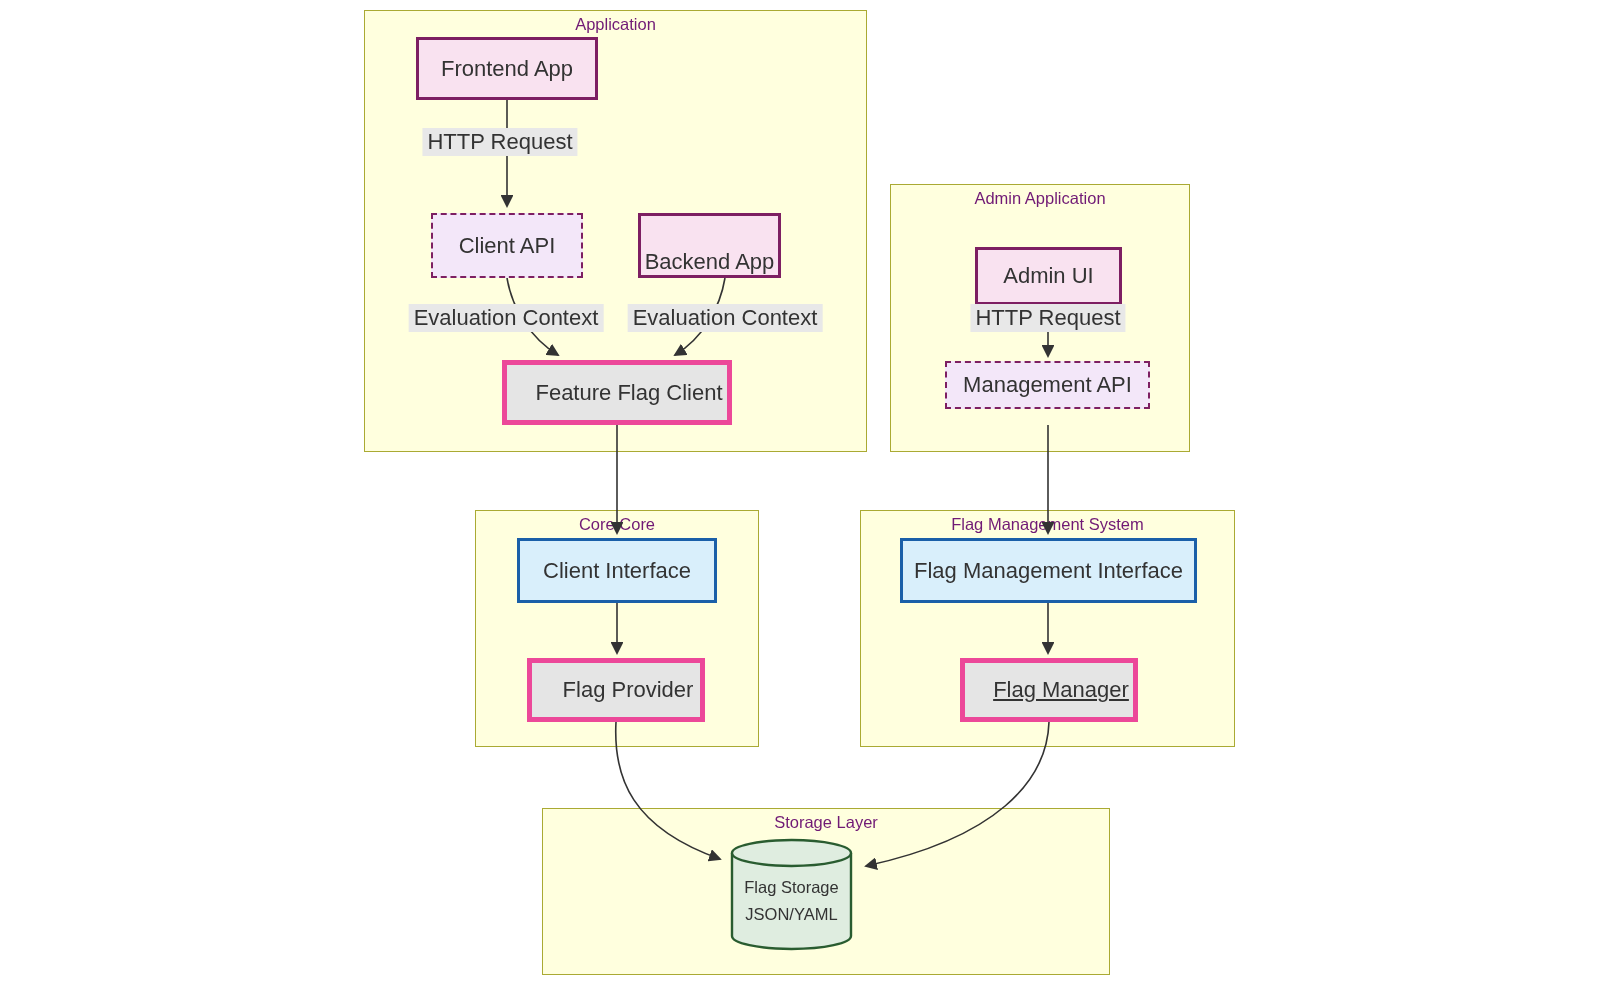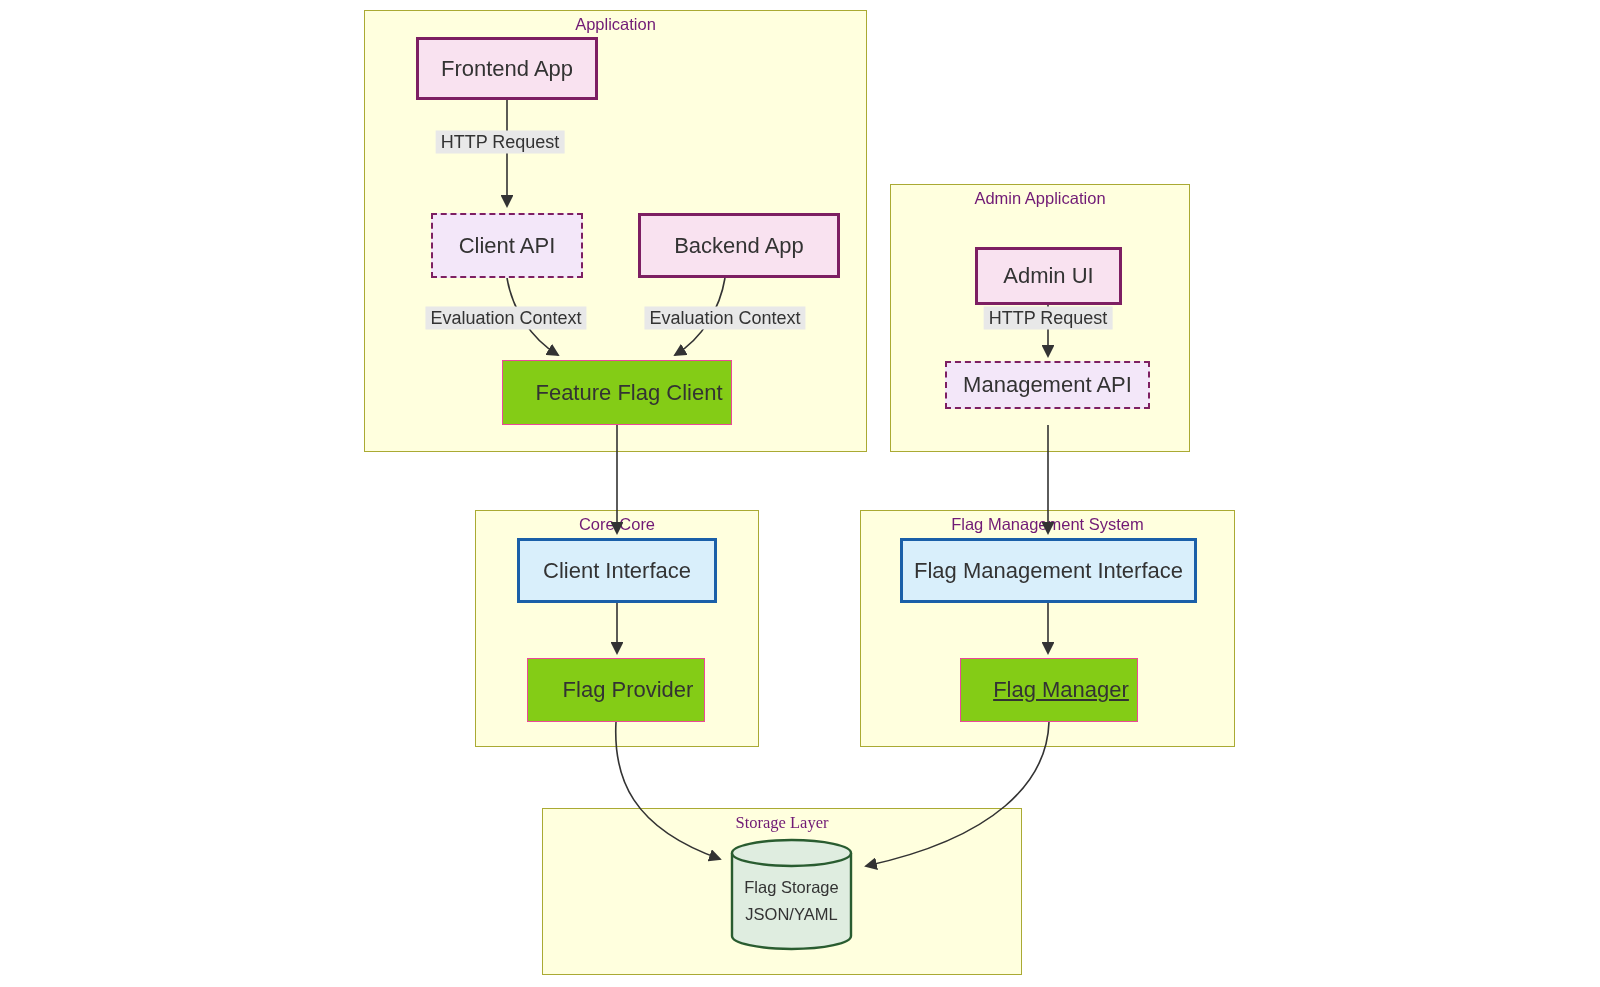--- a/index.html
+++ b/index.html
@@ -14,26 +14,26 @@
   .cluster-title{
     position:absolute;top:4px;left:0;width:100%;text-align:center;
     font-size:16.5px;font-weight:400;color:#701a75;white-space:nowrap;
   }
   .node{
     position:absolute;box-sizing:border-box;display:flex;align-items:center;justify-content:center;
     font-size:22px;color:#333;text-align:center;white-space:nowrap;z-index:30;
   }
   .node.pink   {background:#f9e2f0;border:3px solid #7d1f62;}
   .node.lav    {background:#f3e7f9;border:2.5px dashed #7d1f62;}
-  .node.orange {background:#84cc16;border:1px solid #ec4899;padding-left:24px;}
+  .node.orange {background:#e5e5e5;border:5px solid #ec4899;padding-left:24px;}
   .node.blue   {background:#d9effb;border:3px solid #1a5fa8;}
   .edges{position:absolute;left:0;top:0;width:1600px;height:987px;z-index:20;pointer-events:none;}
   .edge-label{
     position:absolute;transform:translate(-50%,-50%);background:#e8e8e8;
-    padding:1px 5px;font-size:18px;color:#333;white-space:nowrap;z-index:40;
+    padding:1px 5px;font-size:22px;color:#333;white-space:nowrap;z-index:40;
   }
   .cylinder{
     position:absolute;left:730px;top:838px;width:123px;height:114px;z-index:30;
   }
   .cylinder svg{position:absolute;left:0;top:0;}
   .cyl-text{
     position:absolute;left:0;top:36px;width:100%;text-align:center;
     font-size:16.5px;line-height:27px;color:#333;
   }
 </style>
@@ -51,21 +51,21 @@
   </div>
 
   <div class="cluster" style="left:475px;top:510px;width:284px;height:237px;">
     <div class="cluster-title">Core Core</div>
   </div>
 
   <div class="cluster" style="left:860px;top:510px;width:375px;height:237px;">
     <div class="cluster-title">Flag Management System</div>
   </div>
 
-  <div class="cluster" style="left:542px;top:808px;width:480px;height:167px;font-family:Liberation Serif, serif;">
+  <div class="cluster" style="left:542px;top:808px;width:568px;height:167px;">
     <div class="cluster-title">Storage Layer</div>
   </div>
 
   <svg class="edges" width="1600" height="987">
     <defs>
       <marker id="arrow" viewBox="0 0 10 10" refX="8.5" refY="5" markerWidth="8" markerHeight="8" orient="auto">
         <path d="M0,0 L10,5 L0,10 z" fill="#333333"></path>
       </marker>
     </defs>
     <g stroke="#333333" stroke-width="1.6" fill="none">
@@ -88,21 +88,21 @@
   <div class="edge-label" style="left:1048px;top:318px;">HTTP Request</div>
 
   <div class="node pink" style="left:416px;top:37px;width:182px;height:63px;">
     <span>Frontend App</span>
   </div>
 
   <div class="node lav" style="left:431px;top:213px;width:152px;height:65px;">
     <span>Client API</span>
   </div>
 
-  <div class="node pink" style="left:638px;top:213px;width:202px;height:65px;">
+  <div class="node pink" style="left:638px;top:213px;width:143px;height:65px;align-items:flex-end;">
     <span>Backend App</span>
   </div>
 
   <div class="node orange" style="left:502px;top:360px;width:230px;height:65px;">
     <span>Feature Flag Client</span>
   </div>
 
   <div class="node pink" style="left:975px;top:199px;width:147px;height:58px;margin-top:48px;">
     <span>Admin UI</span>
   </div>

